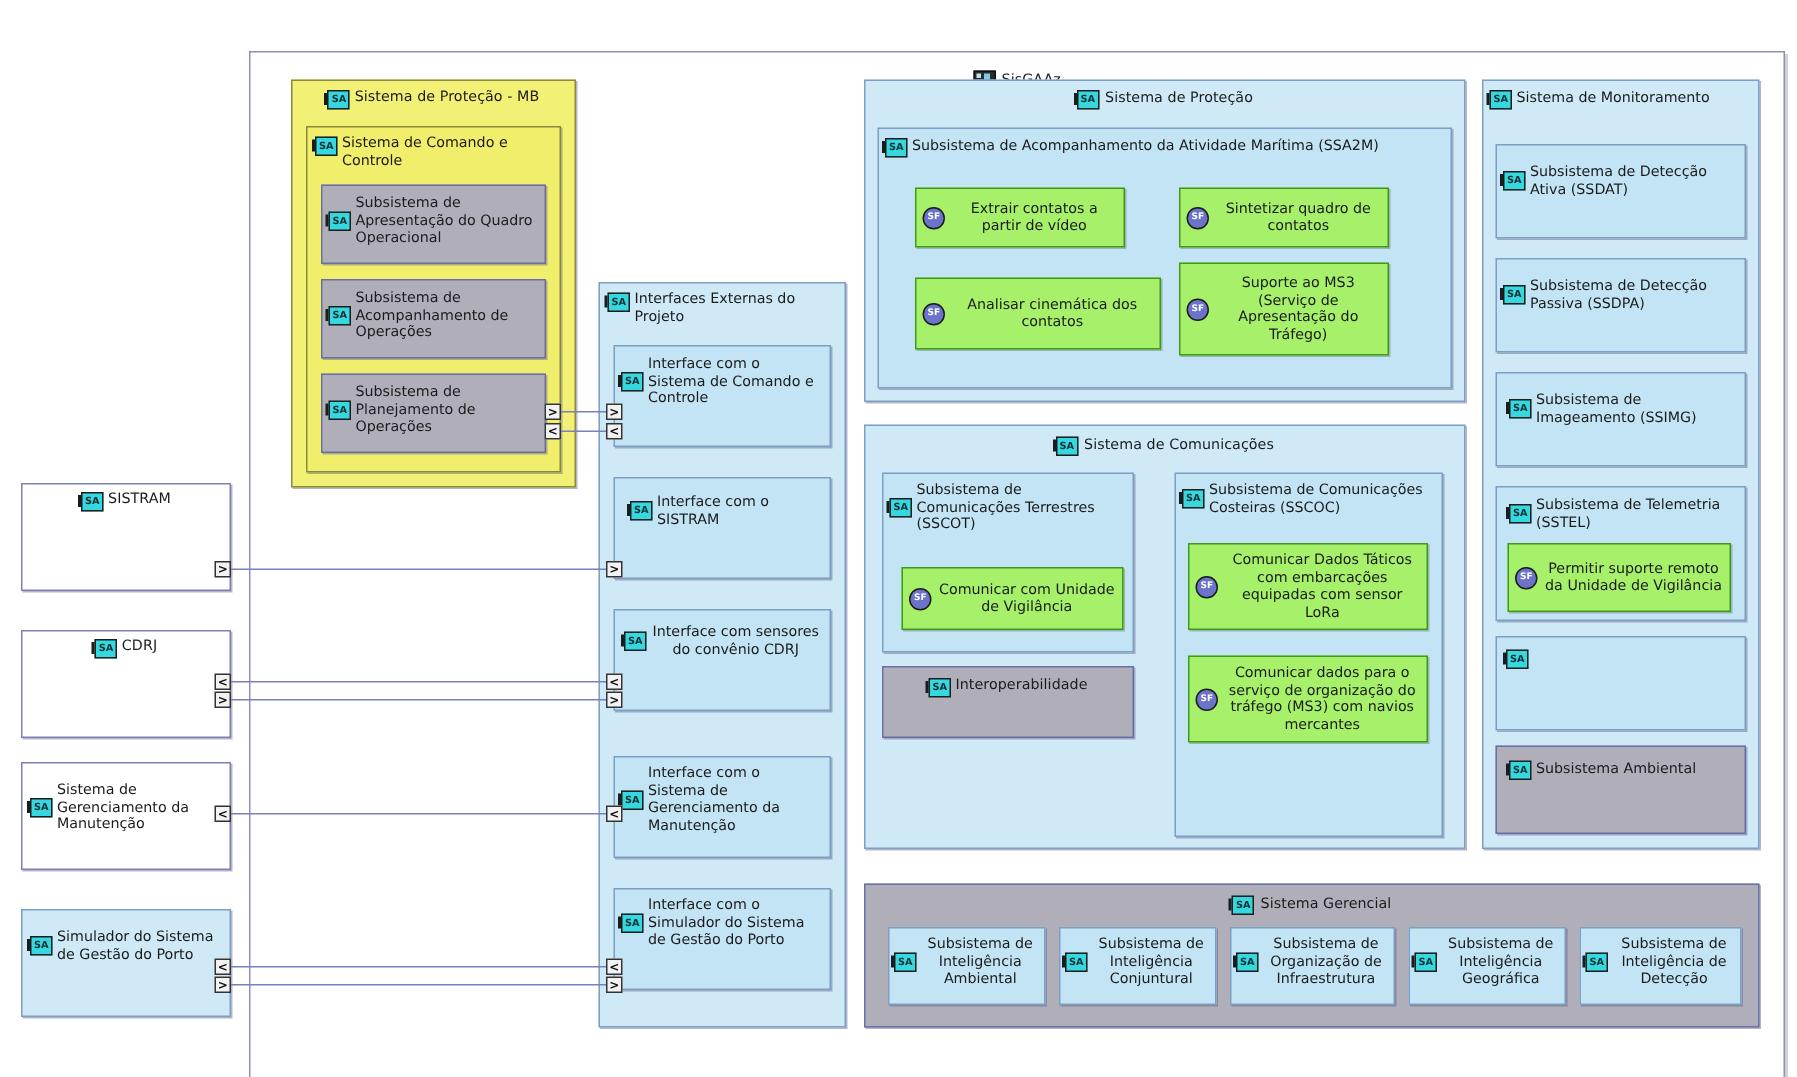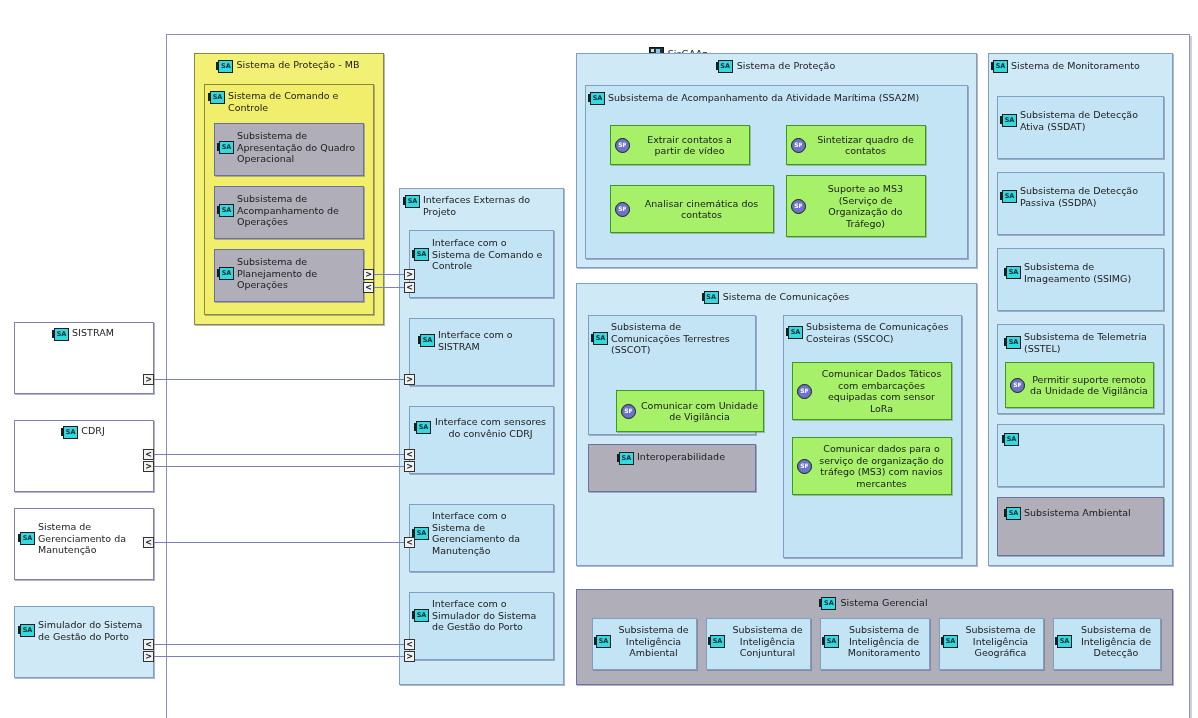--- a/index.html
+++ b/index.html
@@ -234,40 +234,40 @@
     <span class="ctext">Sintetizar quadro de contatos</span>
   </div>
 
   <div class="fn" style="left:610px;top:185px;width:164px;height:48px;">
     <span class="ico ico-sf">SF</span>
     <span class="ctext">Analisar cinemática dos contatos</span>
   </div>
 
   <div class="fn" style="left:786px;top:175px;width:140px;height:62px;">
     <span class="ico ico-sf">SF</span>
-    <span class="ctext">Suporte ao MS3 (Serviço de Organização do Tráfego)</span>
+    <span class="ctext">Suporte ao MS3 (Serviço de Apresentação do Tráfego)</span>
   </div>
 
   <div class="node n-blue" style="left:576px;top:283px;width:401px;height:283px;">
     <div class="title" style="top:6px;">
       <span class="ico ico-sa">SA</span>
       <span class="lbl">Sistema de Comunicações</span>
     </div>
   </div>
 
   <div class="node n-blue2" style="left:588px;top:315px;width:168px;height:120px;">
     <div class="hdr" style="padding:5px 5px 0 4px;">
       <div class="row">
         <span class="ico ico-sa">SA</span>
         <span class="ltext">Subsistema de Comunicações Terrestres (SSCOT)</span>
       </div>
     </div>
   </div>
 
-  <div class="fn" style="left:616px;top:378px;width:148px;height:42px;margin-top:12px;">
+  <div class="fn" style="left:601px;top:378px;width:148px;height:42px;">
     <span class="ico ico-sf">SF</span>
     <span class="ctext">Comunicar com Unidade de Vigilância</span>
   </div>
 
   <div class="node n-gray" style="left:588px;top:444px;width:168px;height:48px;">
     <div class="hdr center" style="padding-top:6px;">
       <span class="ico ico-sa">SA</span>
       <span class="lbl">Interoperabilidade</span>
     </div>
   </div>
@@ -381,21 +381,21 @@
         <span class="ico ico-sa">SA</span>
         <span class="ctext">Subsistema de Inteligência Conjuntural</span>
       </div>
     </div>
   </div>
 
   <div class="node n-blue2" style="left:820px;top:618px;width:110px;height:52px;">
     <div class="hdr" style="padding:5px 3px 0 3px;">
       <div class="row">
         <span class="ico ico-sa">SA</span>
-        <span class="ctext">Subsistema de Inteligência de Monitoramento</span>
+        <span class="ctext">Subsistema de Organização de Infraestrutura</span>
       </div>
     </div>
   </div>
 
   <div class="node n-blue2" style="left:939px;top:618px;width:105px;height:52px;">
     <div class="hdr" style="padding:5px 3px 0 3px;">
       <div class="row">
         <span class="ico ico-sa">SA</span>
         <span class="ctext">Subsistema de Inteligência Geográfica</span>
       </div>

